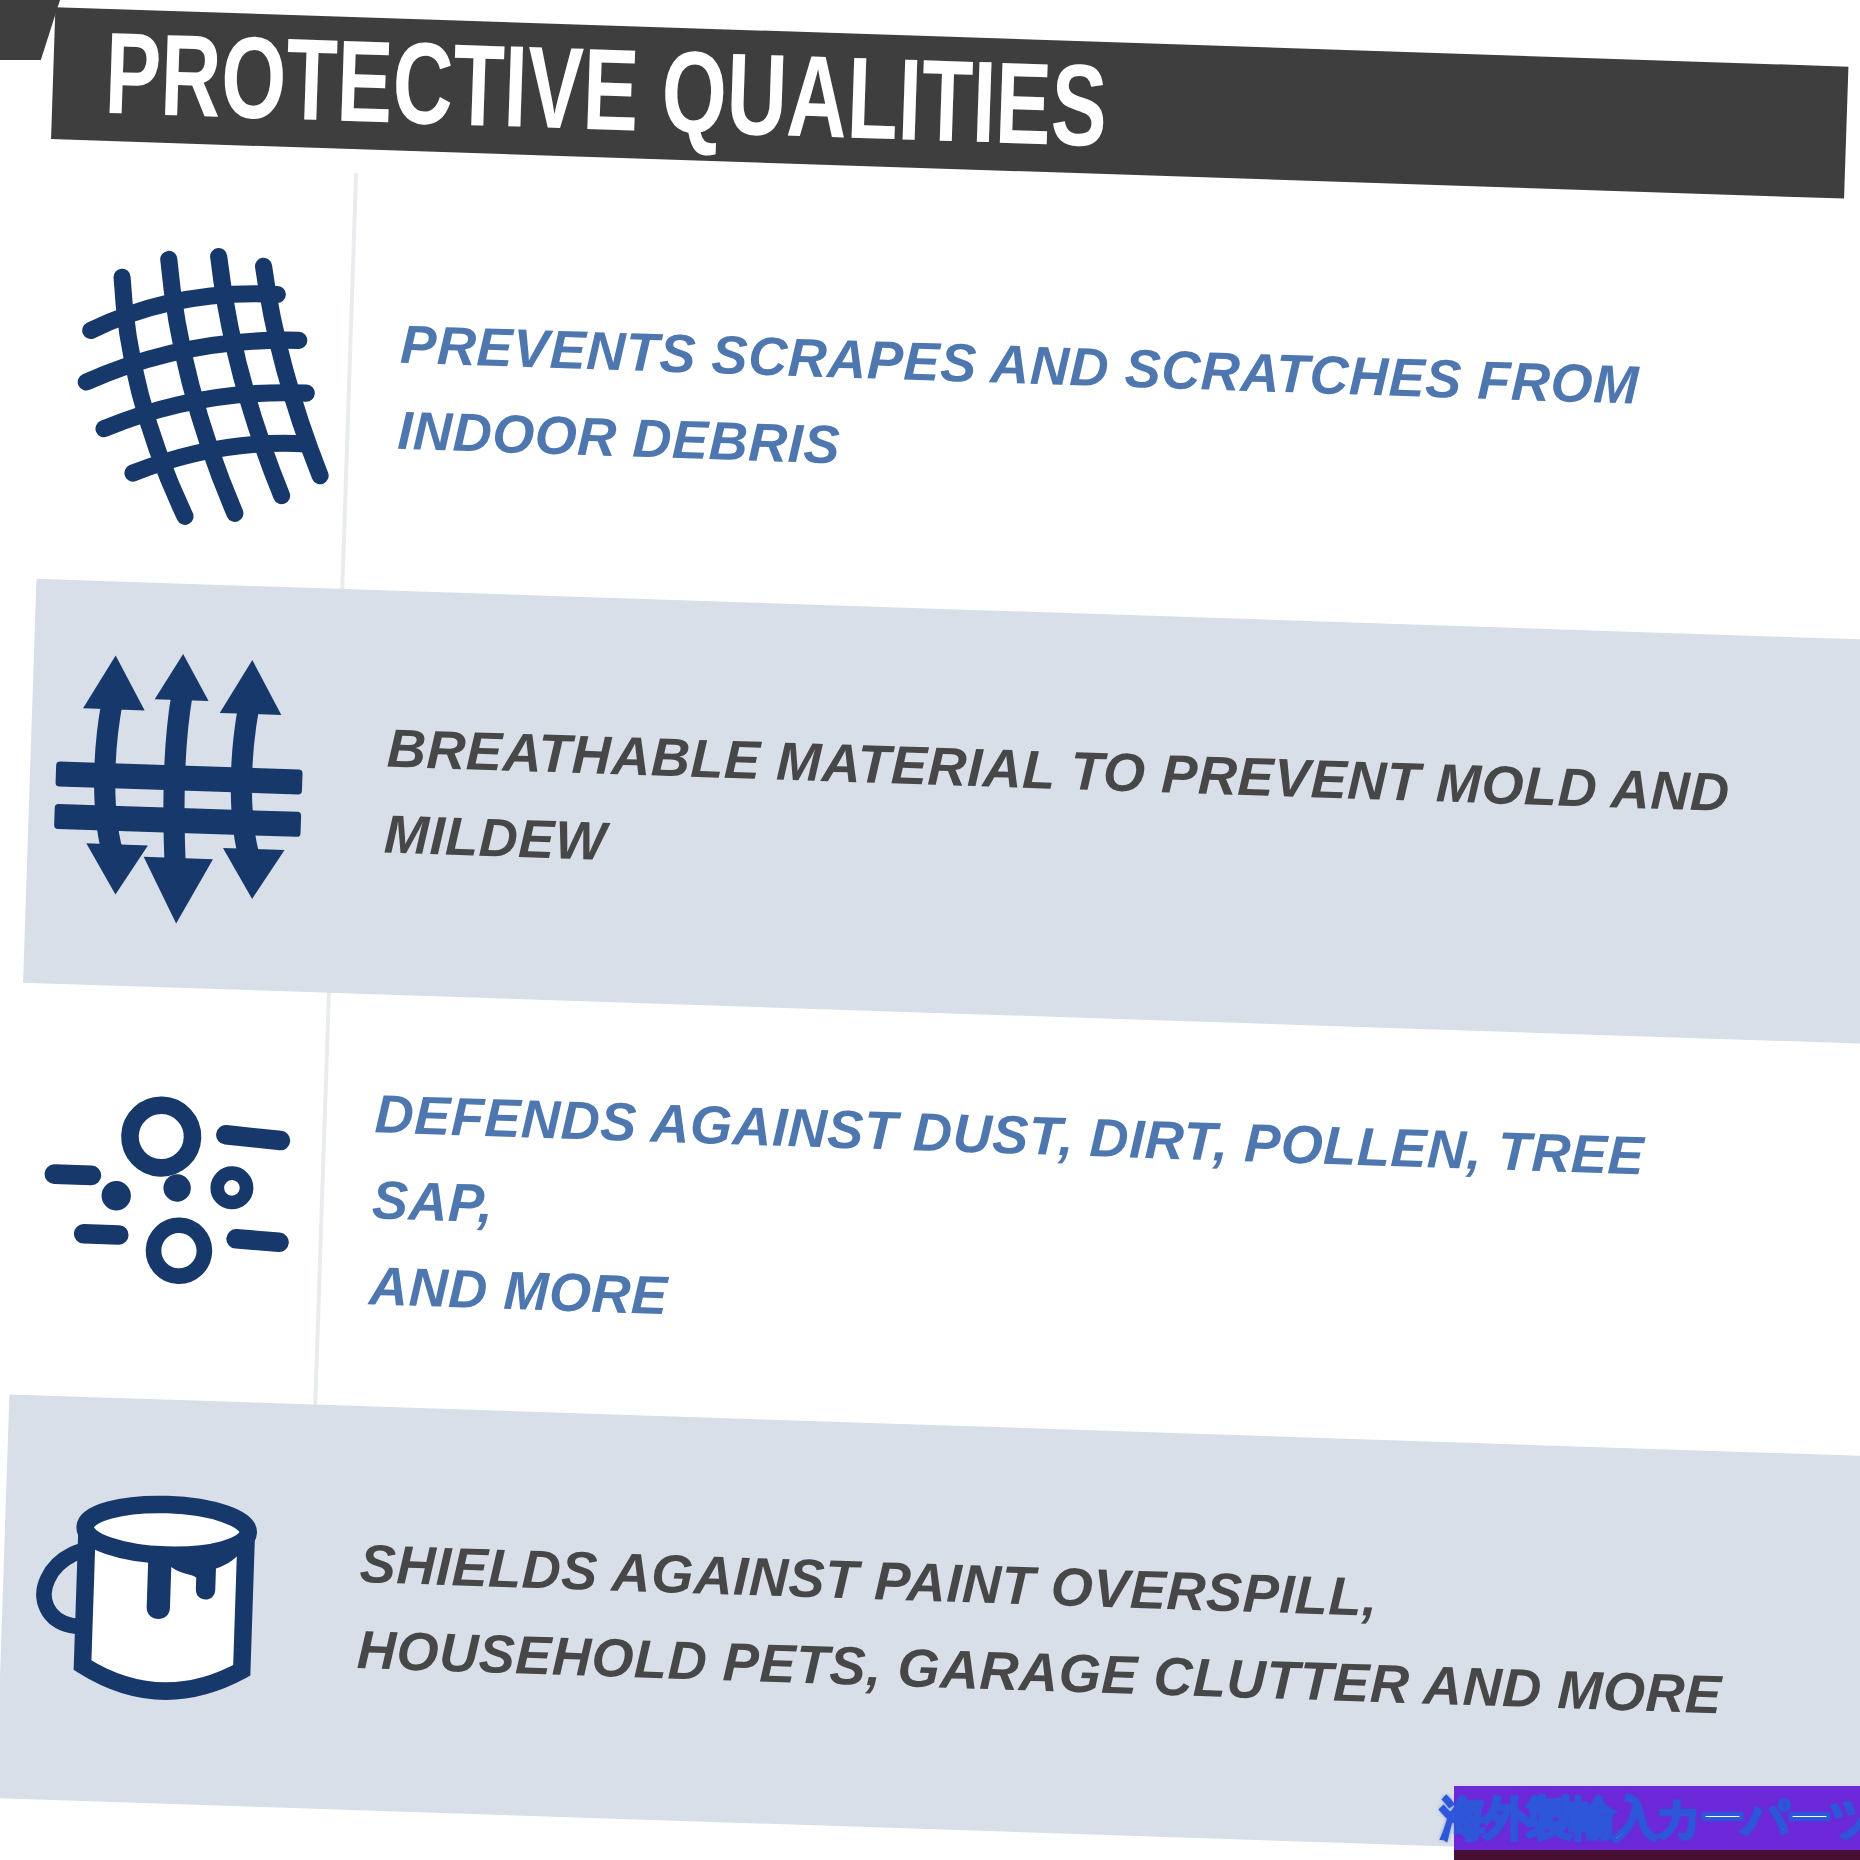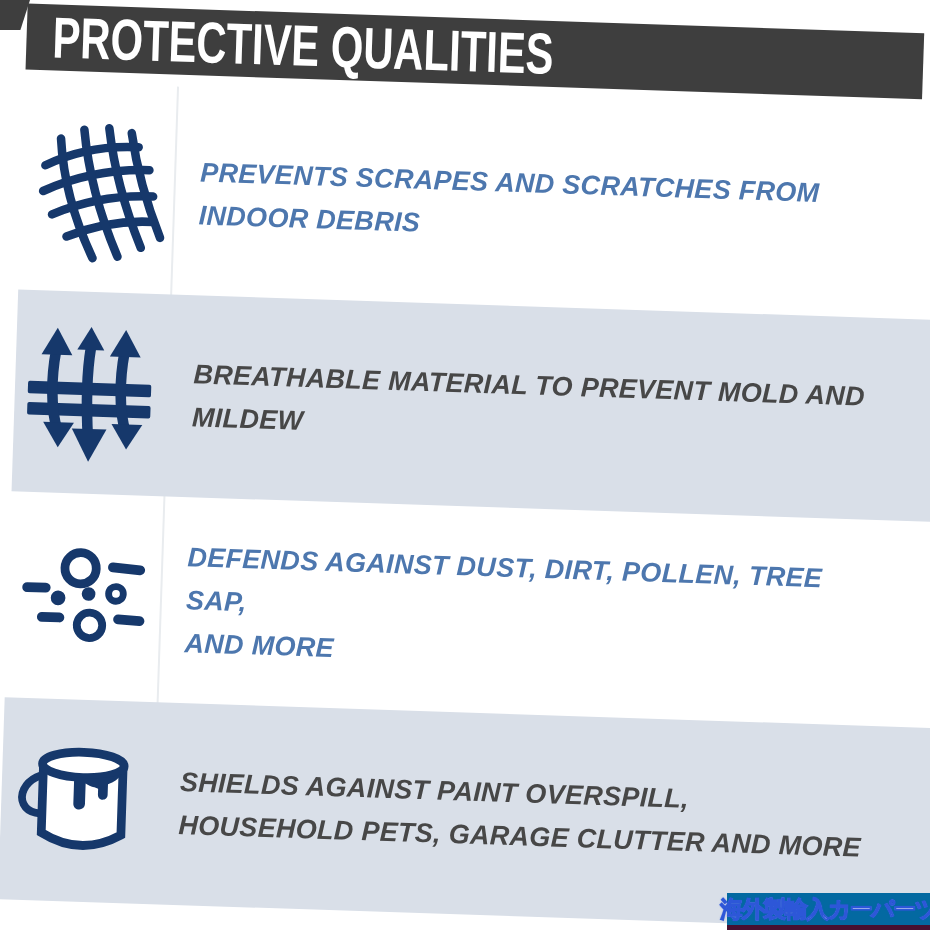--- a/index.html
+++ b/index.html
@@ -36,21 +36,21 @@
   }
   .text-blue{color:#4d77ae;}
   .text-gray{color:#474747;}
   .line{display:block;}
   .divider{
     position:absolute;left:200px;top:86px;width:2px;height:816px;
     background:#e9ecef;
   }
   .badge{
     position:absolute;left:727px;top:893px;width:203px;height:32px;
-    background:#0369a1;display:flex;align-items:center;justify-content:center;z-index:6;
+    background:#6d28d9;display:flex;align-items:center;justify-content:center;z-index:6;
   }
   .badge-text{
     color:#ffffff;font-weight:bold;font-size:23px;letter-spacing:-1.5px;white-space:nowrap;
     -webkit-text-stroke:1.1px #2d57d8;text-shadow:0 0 2px #2d57d8;
   }
   .badge-strip{
     position:absolute;left:727px;top:925px;width:203px;height:6px;background:#471031;z-index:6;
   }
   svg{display:block;}
 </style>

